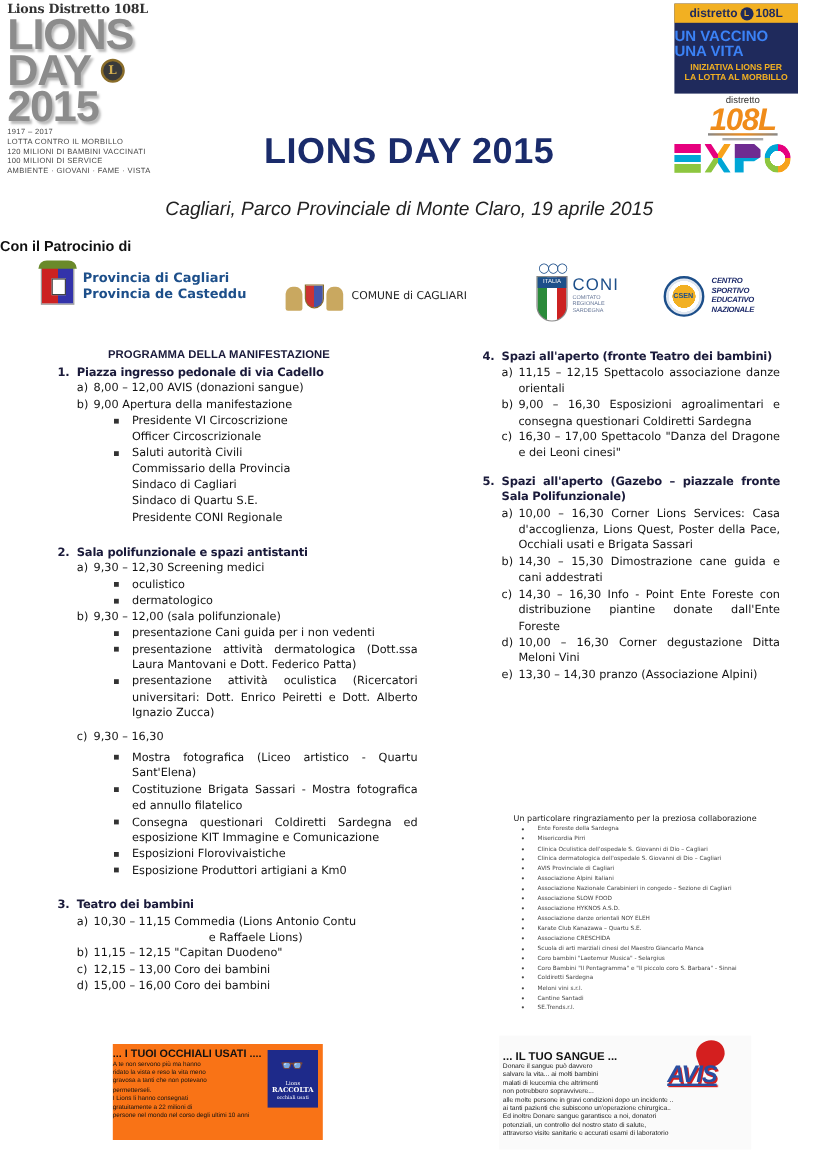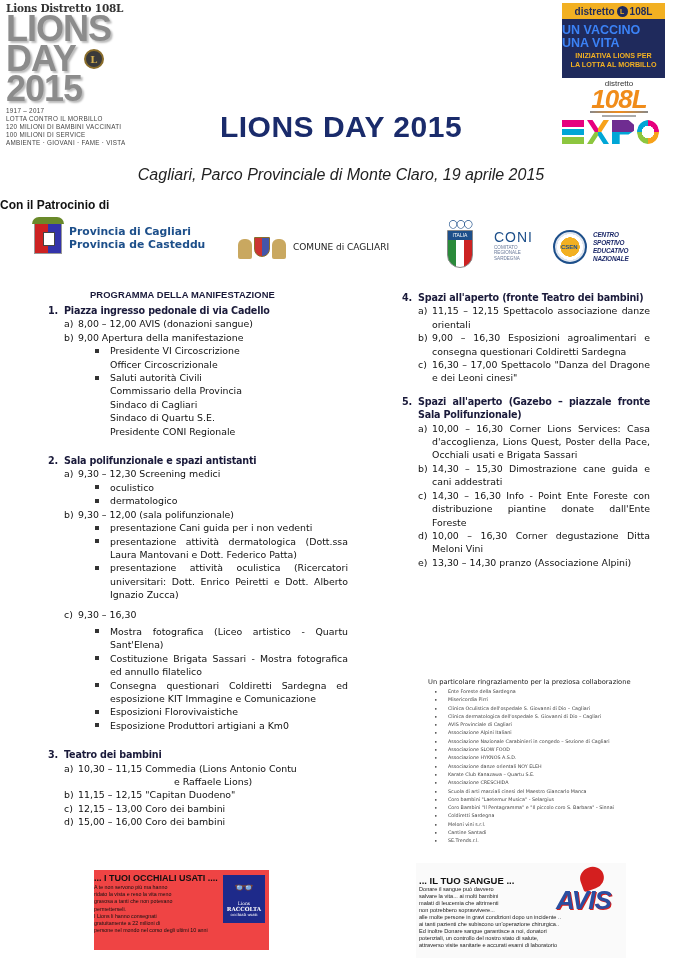--- a/index.html
+++ b/index.html
@@ -48,21 +48,21 @@
   .comune-crest { width: 52px; height: 26px; position: relative; }
   .comune-crest .sh { position: absolute; left: 18px; top: 3px; width: 16px; height: 20px; border-radius: 0 0 8px 8px; background: linear-gradient(90deg,#c33 0 50%,#45a 50% 100%); border: 1px solid #8a6d2a; }
   .comune-crest .lf, .comune-crest .rt { position: absolute; top: 5px; width: 14px; height: 20px; background: #c9a860; border-radius: 6px 6px 2px 2px; }
   .comune-crest .lf { left: 2px; } .comune-crest .rt { right: 2px; }
   .sp-comune .txt { margin-left: 5px; font-family: "DejaVu Sans", sans-serif; font-size: 9px; color: #222; }
   .sp-coni { left: 447px; top: 218px; }
   .coni-mark { width: 26px; position: relative; height: 54px; }
   .coni-rings { font-size: 11px; line-height: 11px; color: #1d4f8a; letter-spacing: -2px; text-align: center; }
   .coni-shield { margin-top: 1px; width: 26px; height: 38px; border-radius: 0 0 13px 13px; background: linear-gradient(90deg,#2a8a3a 0 33%,#fff 33% 66%,#c22 66% 100%); border: 1px solid #888; position: relative; }
   .coni-shield::before { content: "ITALIA"; position: absolute; left: 0; right: 0; top: 0; height: 9px; background: #1d4f8a; color: #fff; font-size: 5px; text-align: center; line-height: 9px; font-family: "Liberation Sans", sans-serif; }
-  .coni-txt { margin-left: 21px; }
+  .coni-txt { margin-left: 4px; }
   .coni-txt .c { font-family: "Liberation Sans", sans-serif; font-size: 14px; color: #1d4f8a; letter-spacing: 1px; }
   .coni-txt .s { font-family: "Liberation Sans", sans-serif; font-size: 4.6px; line-height: 5.5px; color: #6a7a9a; }
   .sp-csen { left: 553px; top: 230px; }
   .csen-badge { width: 34px; height: 34px; border-radius: 50%; border: 2px solid #1d4f8a; background: radial-gradient(circle, #f2b022 0 45%, #ffffff 46% 60%, #dfe6f0 61%); position: relative; }
   .csen-badge::after { content: "CSEN"; position: absolute; left: 6px; top: 12px; font-size: 6px; font-weight: bold; color: #1d4f8a; font-family: "Liberation Sans", sans-serif; }
   .sp-csen .txt { margin-left: 6px; font-family: "Liberation Sans", sans-serif; font-weight: 900; font-style: italic; font-size: 6.4px; line-height: 8px; color: #1d2a6a; letter-spacing: -0.2px; }
 
   
   .prog-title { position: absolute; left: 90px; top: 289px; font-family: "Liberation Sans", sans-serif; font-weight: bold; font-size: 9.4px; color: #1a1a3a; letter-spacing: 0.1px; }
   .col { position: absolute; font-family: "DejaVu Sans", sans-serif; font-size: 9.4px; line-height: 13.4px; color: #111; }
@@ -81,35 +81,35 @@
   .bullet .tx { flex: 1; text-align: justify; }
 
   
   .thanks { position: absolute; left: 428px; top: 677px; width: 260px; font-family: "DejaVu Sans", sans-serif; color: #333; }
   .thanks-h { font-size: 6.7px; line-height: 10px; color: #222; }
   .thanks ul { list-style: none; margin-top: 1px; }
   .thanks li { font-size: 4.8px; line-height: 8.3px; display: flex; color: #444; }
   .thanks li .d { width: 20px; flex: none; padding-left: 6px; font-size: 6px; line-height: 8.3px; }
 
   
-  .box-occhiali { position: absolute; left: 94px; top: 870px; width: 175px; height: 80px; background: #ef4444; }
+  .box-occhiali { position: absolute; left: 94px; top: 870px; width: 175px; height: 80px; background: #f97316; }
   .box-occhiali .h { font-family: "Liberation Sans", sans-serif; font-weight: bold; font-size: 9px; color: #111; margin-top: 3px; }
   .box-occhiali .t { font-family: "Liberation Sans", sans-serif; font-size: 5.3px; line-height: 7.2px; color: #111; margin-top: 1px; }
   .raccolta { position: absolute; right: 4px; top: 5px; width: 42px; height: 48px; background: #1e2a8a; color: #fff; text-align: center; font-family: "DejaVu Serif", serif; }
   .raccolta .glyph { font-size: 16px; line-height: 26px; color: #cfd6f0; }
   .raccolta .l1 { font-size: 4.5px; line-height: 5px; }
   .raccolta .l2 { font-size: 5.6px; line-height: 6px; font-weight: bold; }
   .raccolta .l3 { font-size: 4px; line-height: 5px; }
   .box-sangue { position: absolute; left: 416px; top: 863px; width: 210px; height: 95px; background: #fafafa; }
   .box-sangue .h { font-family: "Liberation Sans", sans-serif; font-weight: bold; font-size: 9.5px; color: #111; margin-top: 12px; margin-left: 3px; }
   .box-sangue .t1 { font-family: "Liberation Sans", sans-serif; font-size: 5.6px; line-height: 7px; color: #222; margin-left: 3px; width: 112px; }
   .box-sangue .t2 { font-family: "Liberation Sans", sans-serif; font-size: 5.6px; line-height: 7px; color: #222; margin-left: 3px; width: 210px; }
   .avis { position: absolute; left: 138px; top: 4px; width: 68px; height: 40px; }
   .avis .drop { position: absolute; left: 26px; top: 0; width: 24px; height: 22px; background: #d41f1f; border-radius: 50% 50% 50% 10%; transform: rotate(-20deg); }
-  .avis .word { position: absolute; left: 2px; top: 18px; font-family: "Liberation Sans", sans-serif; font-weight: 900; font-style: italic; font-size: 26px; color: #2a4ea0; letter-spacing: -1px; text-shadow: 1px 1px 0 #d41f1f; }
+  .avis .word { position: absolute; left: 2px; top: 18px; font-family: "Liberation Sans", sans-serif; font-weight: 900; font-style: italic; font-size: 20px; color: #2a4ea0; letter-spacing: -1px; text-shadow: 1px 1px 0 #d41f1f; text-decoration: underline; }
 </style>
 </head>
 <body>
 
 <div class="tl-logo">
   <div class="tl-district">Lions Distretto 108L</div>
   <div class="tl-big">LIONS</div>
   <div class="tl-big-row">
     <div class="tl-big">DAY</div>
     <div class="tl-emblem">L</div>

